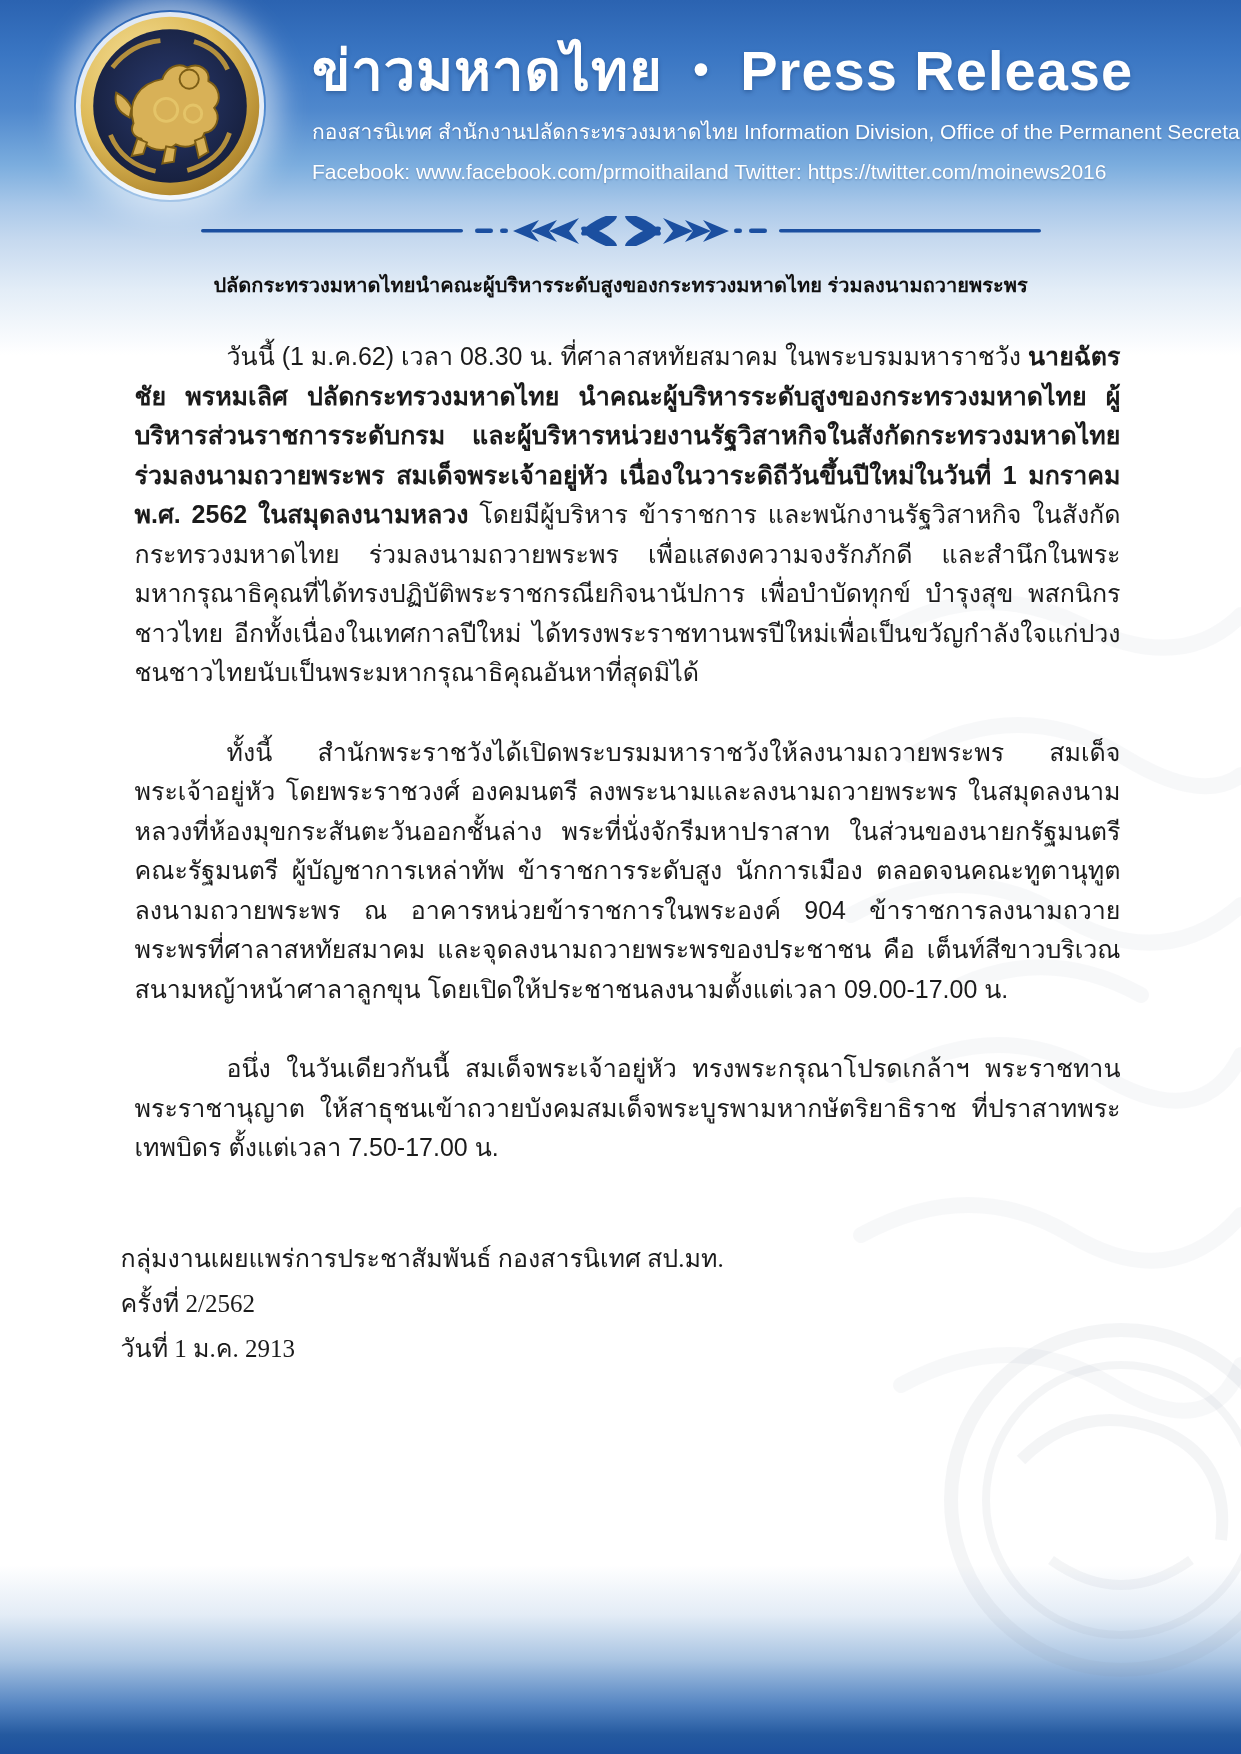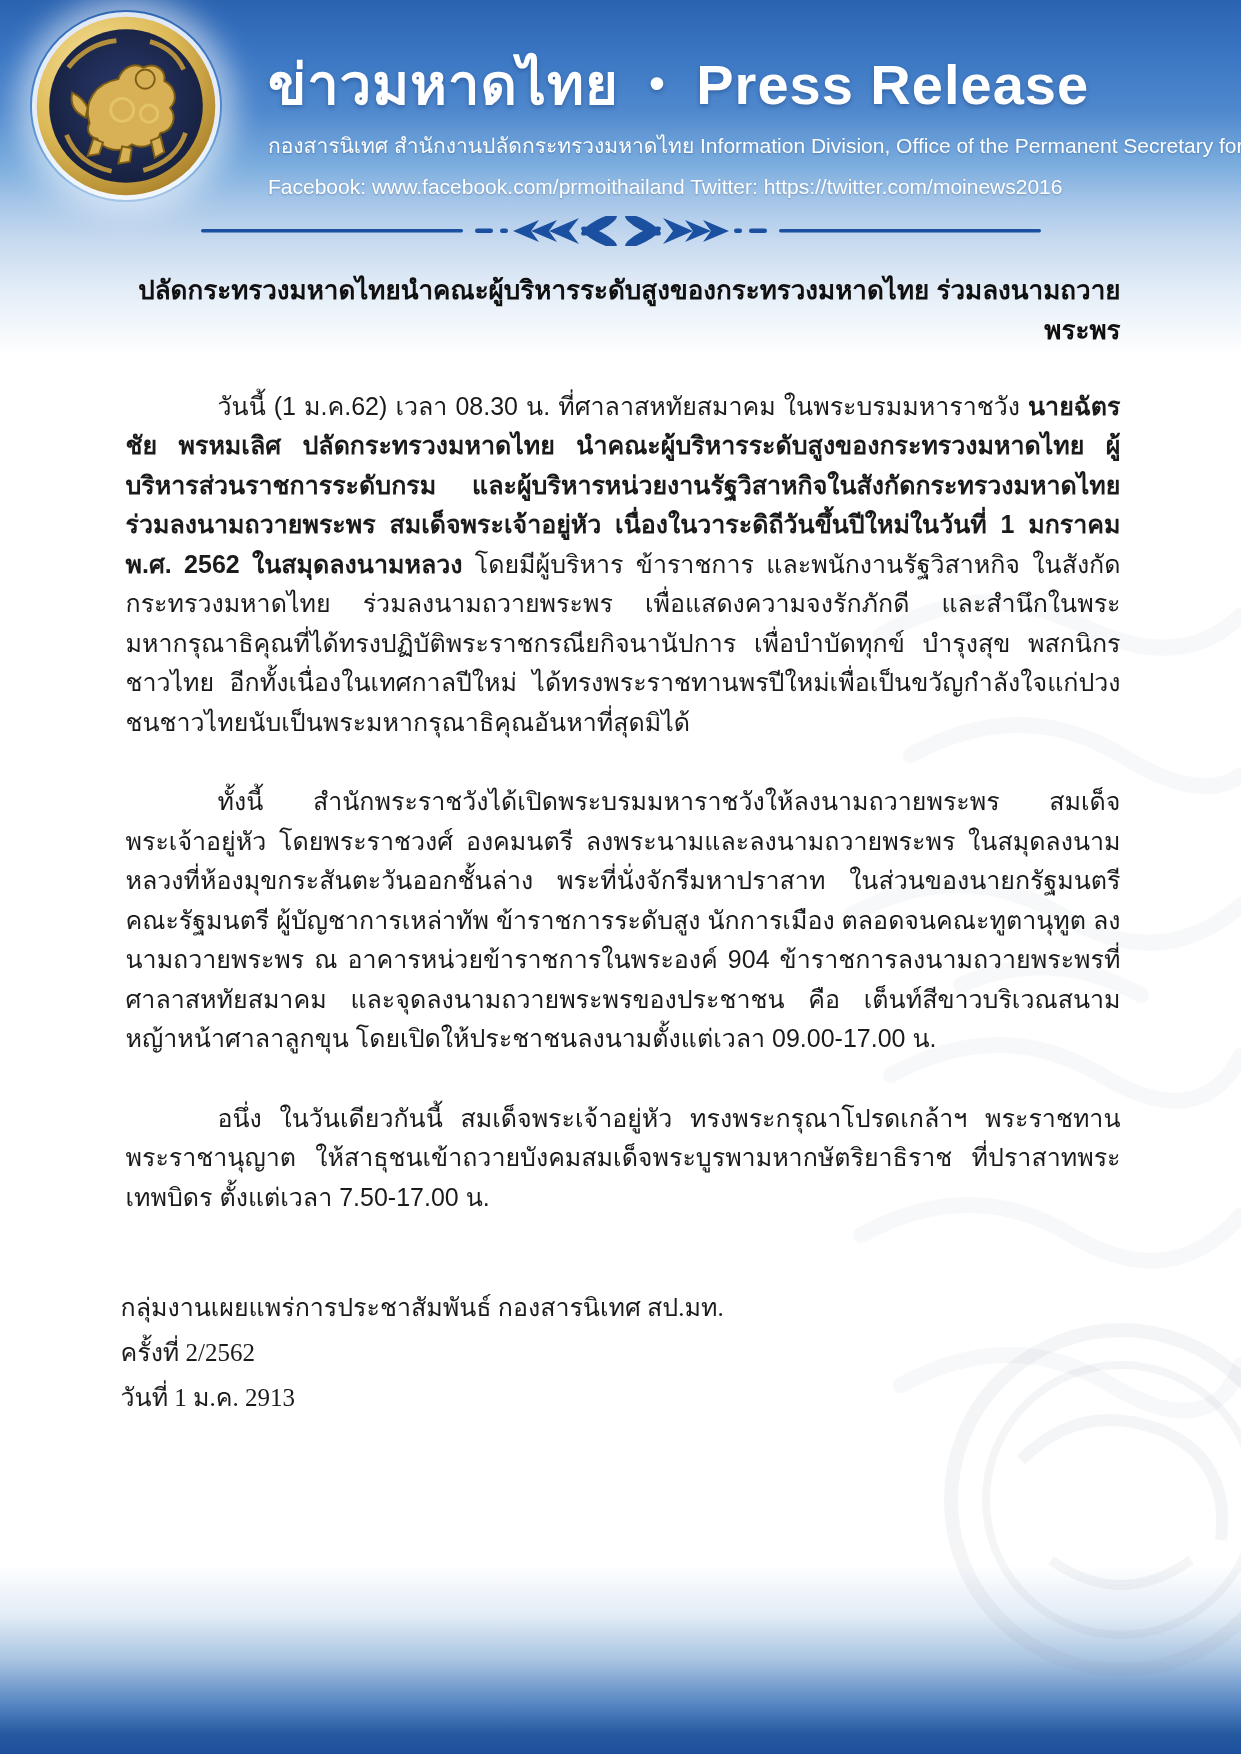--- a/index.html
+++ b/index.html
@@ -7,38 +7,38 @@
     position:relative;
     width:1241px;height:1754px;
     overflow:hidden;
     font-family:"Liberation Sans",sans-serif;
     background:linear-gradient(180deg,
       #2b63b1 0px,#3a76c3 55px,#4f88cd 110px,#7badde 165px,#a9c8e9 205px,
       #c6d9ef 240px,#e3edf7 290px,#ffffff 355px,
       #ffffff 1565px,#e3ecf6 1615px,#a9c4e2 1660px,#5585c2 1705px,#24599f 1735px,#1c509d 1754px);
   }
   
-  .header{display:flex;align-items:flex-end;padding:10px 40px 0 30px;}
+  .header{display:flex;align-items:center;padding:10px 40px 0 30px;margin-left:44px;}
   .seal{flex:0 0 auto;width:192px;height:192px;border-radius:50%;
         box-shadow:0 0 30px 12px rgba(255,255,255,0.55);}
   .header-text{margin-left:46px;padding-top:16px;color:#ffffff;min-width:0;}
   .masthead{font-weight:bold;font-size:56px;line-height:1.1;letter-spacing:1px;
             text-shadow:0 2px 4px rgba(10,40,90,0.35);white-space:nowrap;}
   .masthead .dot{display:inline-block;font-size:44px;vertical-align:6px;padding:0 14px;}
   .hline{font-size:21px;line-height:1.5;margin-top:9px;text-shadow:0 1px 2px rgba(10,40,90,0.3);white-space:nowrap;}
   .hline.dept{margin-top:14px;}
   
   .divider{margin-top:14px;text-align:center;}
   .divider svg{display:block;margin:0 auto;}
   
   .content{position:relative;width:1000px;margin:24px auto 0 auto;z-index:2;}
-  .title{margin:0 0 36px 0;text-align:right;font-size:26px;font-weight:bold;
+  .title{margin:0 0 36px 0;text-align:center;font-size:20px;font-weight:bold;
          color:#101010;line-height:1.55;}
   .title .tl{display:block;}
-  .para{margin:0 0 40px 5px;font-size:25px;color:#1b1b1b;line-height:1.58;
+  .para{margin:0 0 40px 14px;font-size:25px;color:#1b1b1b;line-height:1.58;
         text-align:justify;text-indent:92px;}
   .para b{font-weight:bold;}
   .footer{margin-top:68px;font-size:25px;color:#1b1b1b;line-height:1.8;font-family:Liberation Serif, serif;}
   
   .watermark{position:absolute;pointer-events:none;z-index:1;}
   .wm-right{right:0;top:555px;}
   .wm-seal{right:-70px;top:1310px;}
 </style>
 </head>
 <body>

